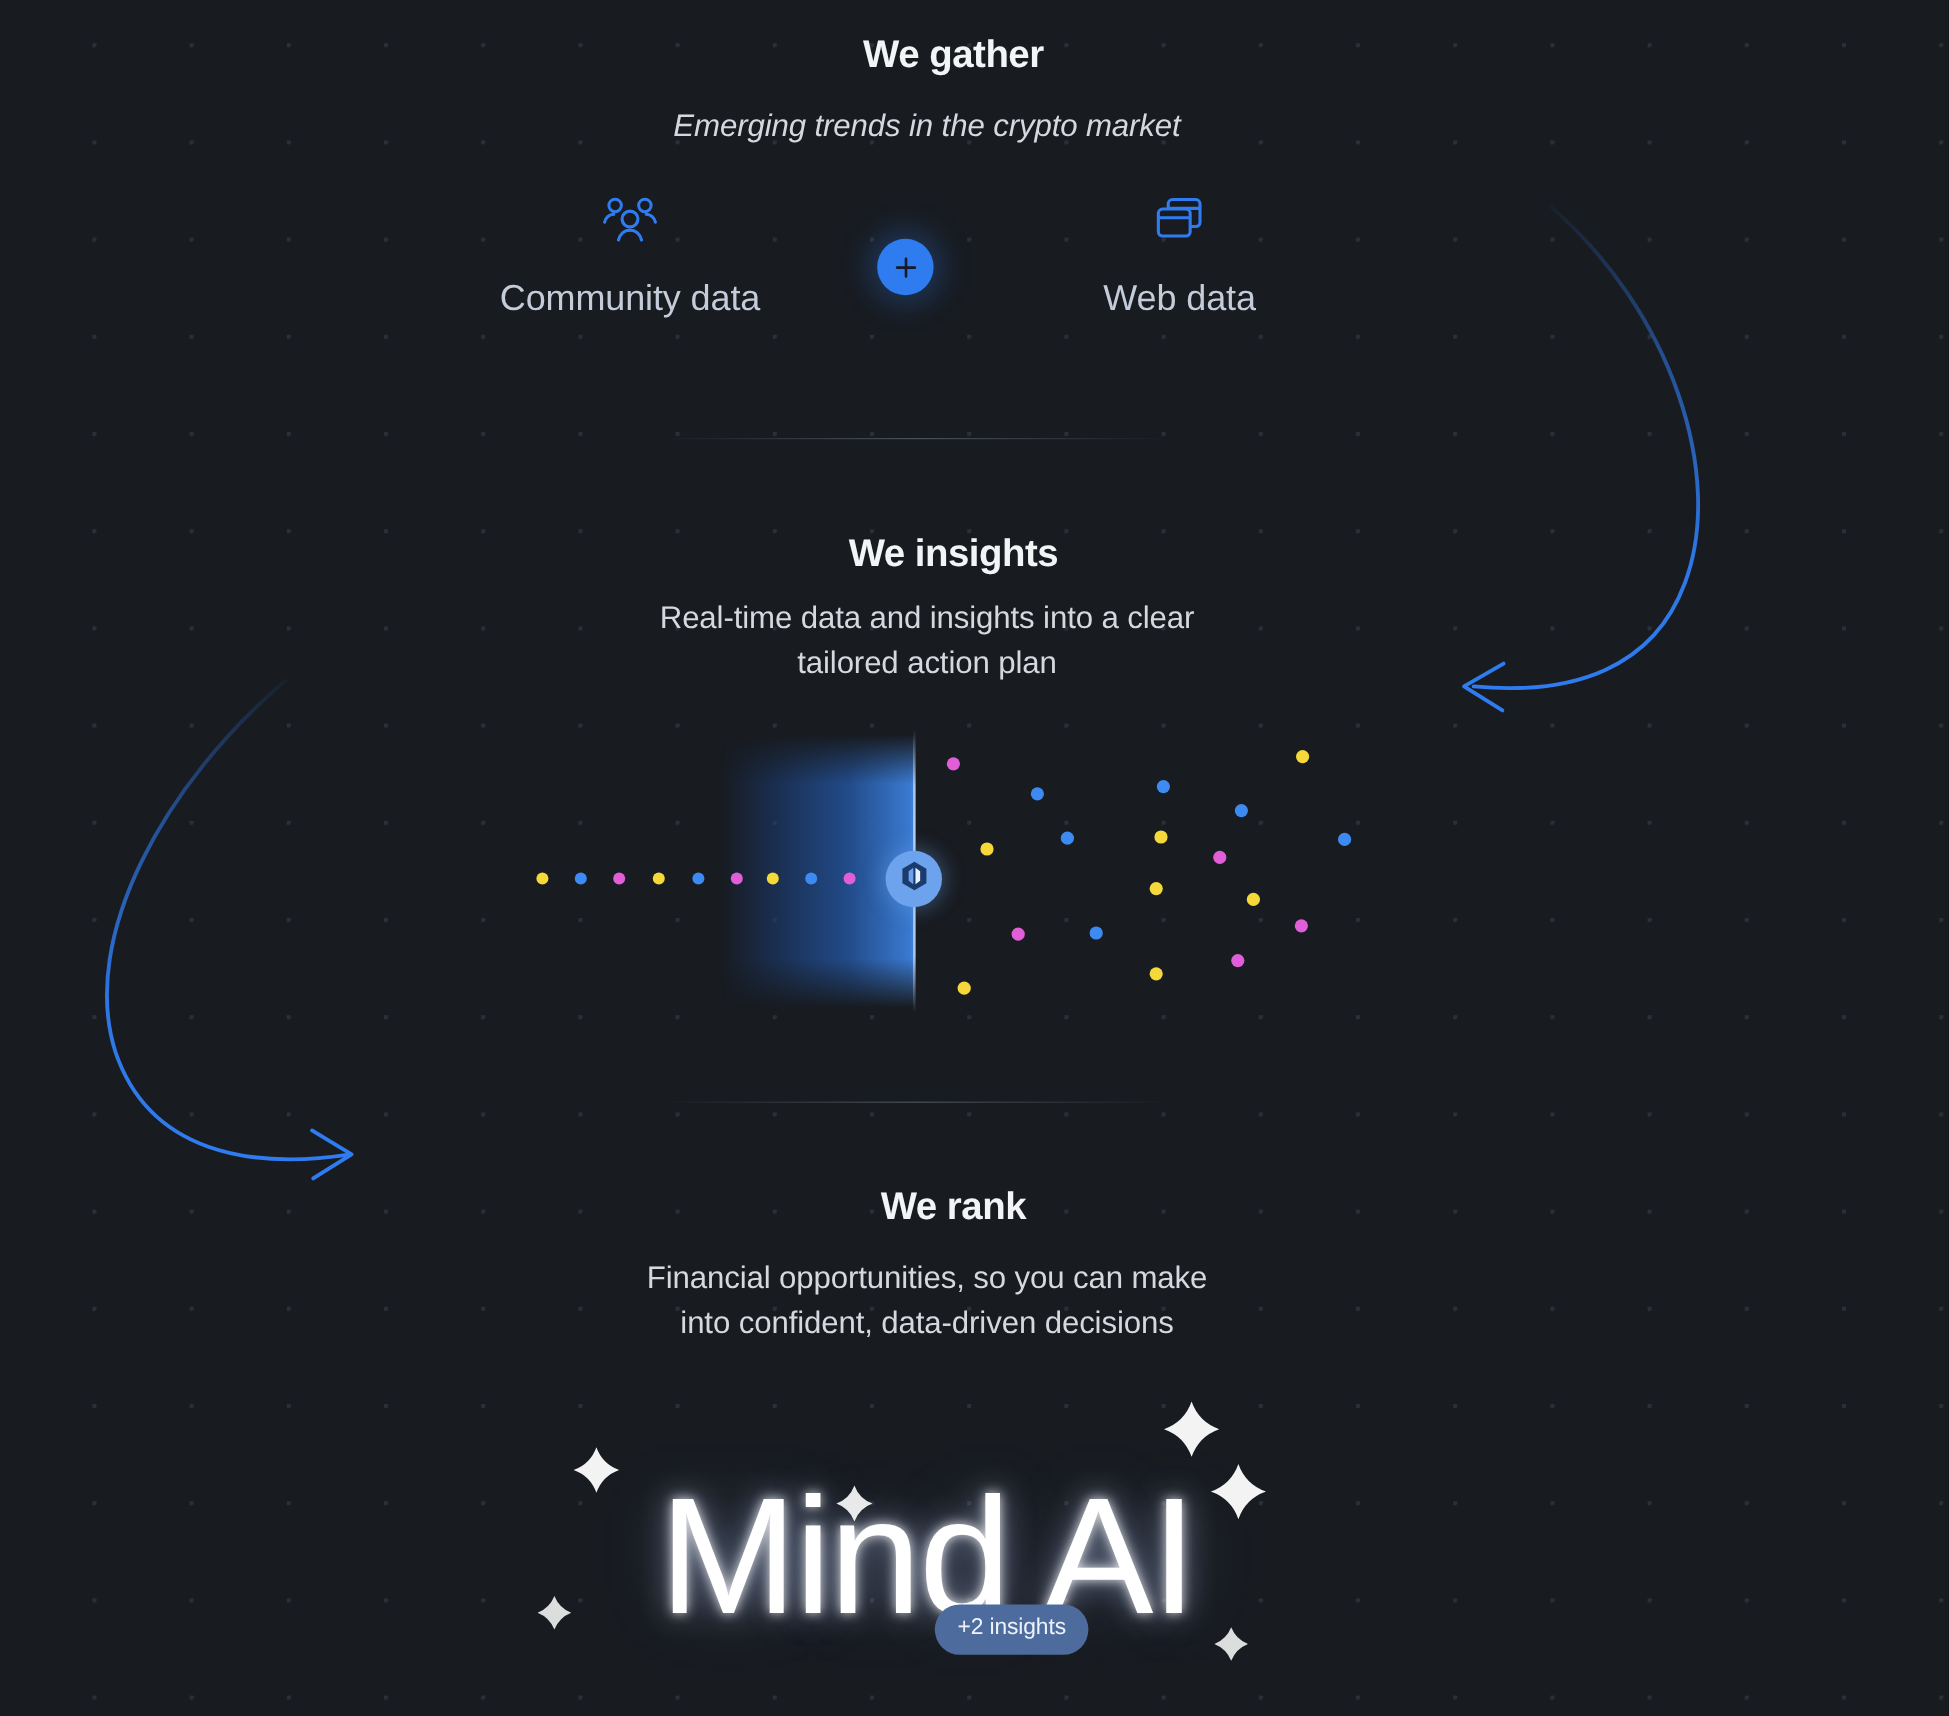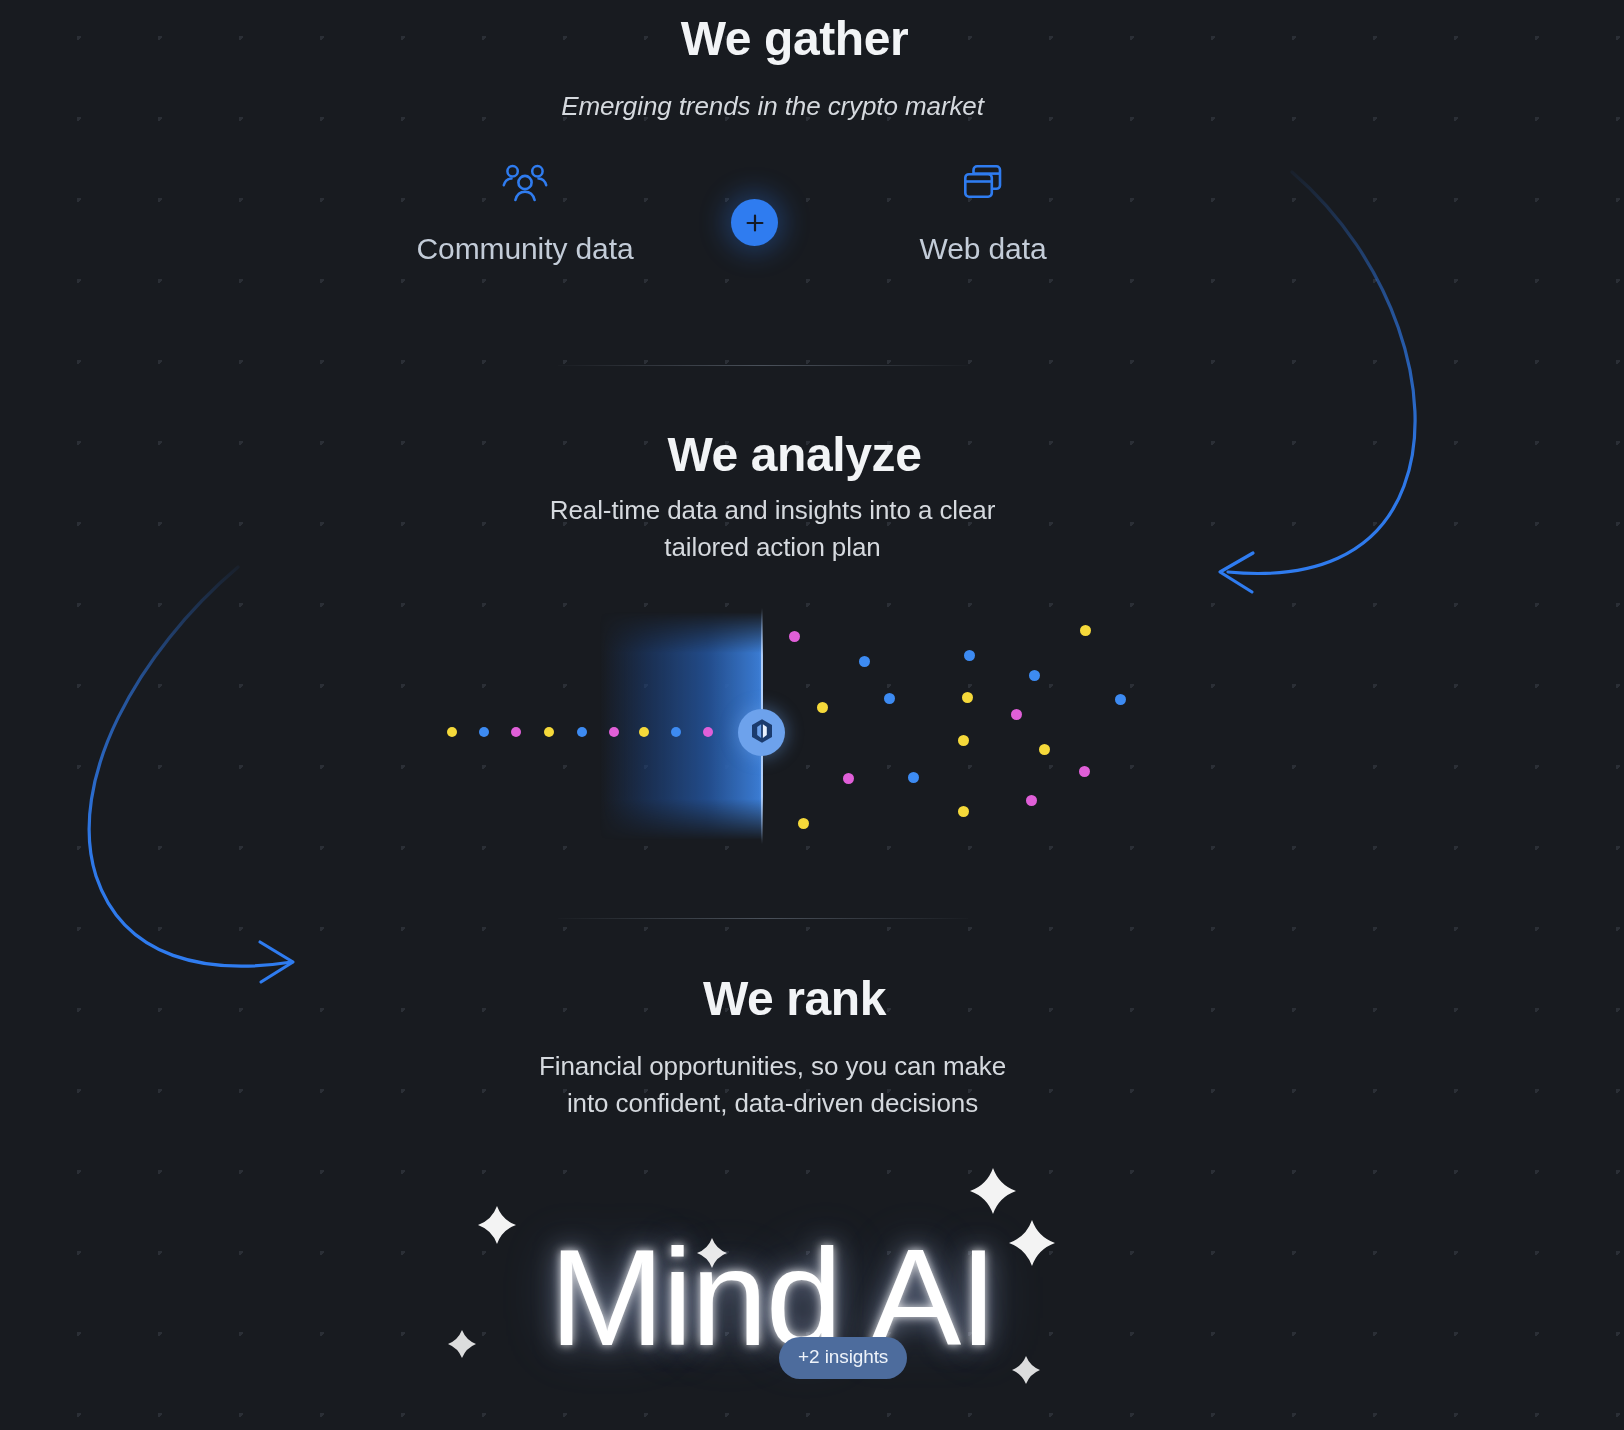--- a/index.html
+++ b/index.html
@@ -21,26 +21,26 @@
   }
 
   
   .section {
     position: absolute;
     left: 0;
     width: 1545px;
     text-align: center;
   }
   .sec-title {
-    font-size: 48px;
+    font-size: 32px;
     font-weight: 700;
     color: #f2f4f6;
     letter-spacing: -0.4px;
     line-height: 1.12;
-    margin: 0;
+    margin: 16px;
     padding-left: 44px;
   }
   .sec-sub {
     font-size: 26px;
     font-weight: 400;
     color: #d5d9de;
     line-height: 1.45;
     margin: 0;
     letter-spacing: -0.1px;
   }
@@ -261,21 +261,21 @@
     <span style="display:block;">
       <svg width="20" height="20" viewBox="0 0 20 20" fill="none">
         <path d="M10 2.6V17.4M2.6 10H17.4" stroke="#141a26" stroke-width="2.2" stroke-linecap="round"></path>
       </svg>
     </span>
   </button>
 
   <div class="divider" style="left:558px; top:365px;"></div>
 
   <section class="section" style="top:428px;">
-    <h2 class="sec-title">We analyze</h2>
+    <h2 class="sec-title">We insights</h2>
     <p class="sec-sub" style="margin-top:10px;">Real-time data and insights into a clear</p>
     <p class="sec-sub">tailored action plan</p>
   </section>
 
   <div id="analyze-visual">
     <div class="prism-beam"></div>
     <div class="prism-edge"></div>
   </div>
 
   <div id="scatter-layer" style="position:absolute;left:0;top:0;width:1624px;height:1430px;pointer-events:none;">

